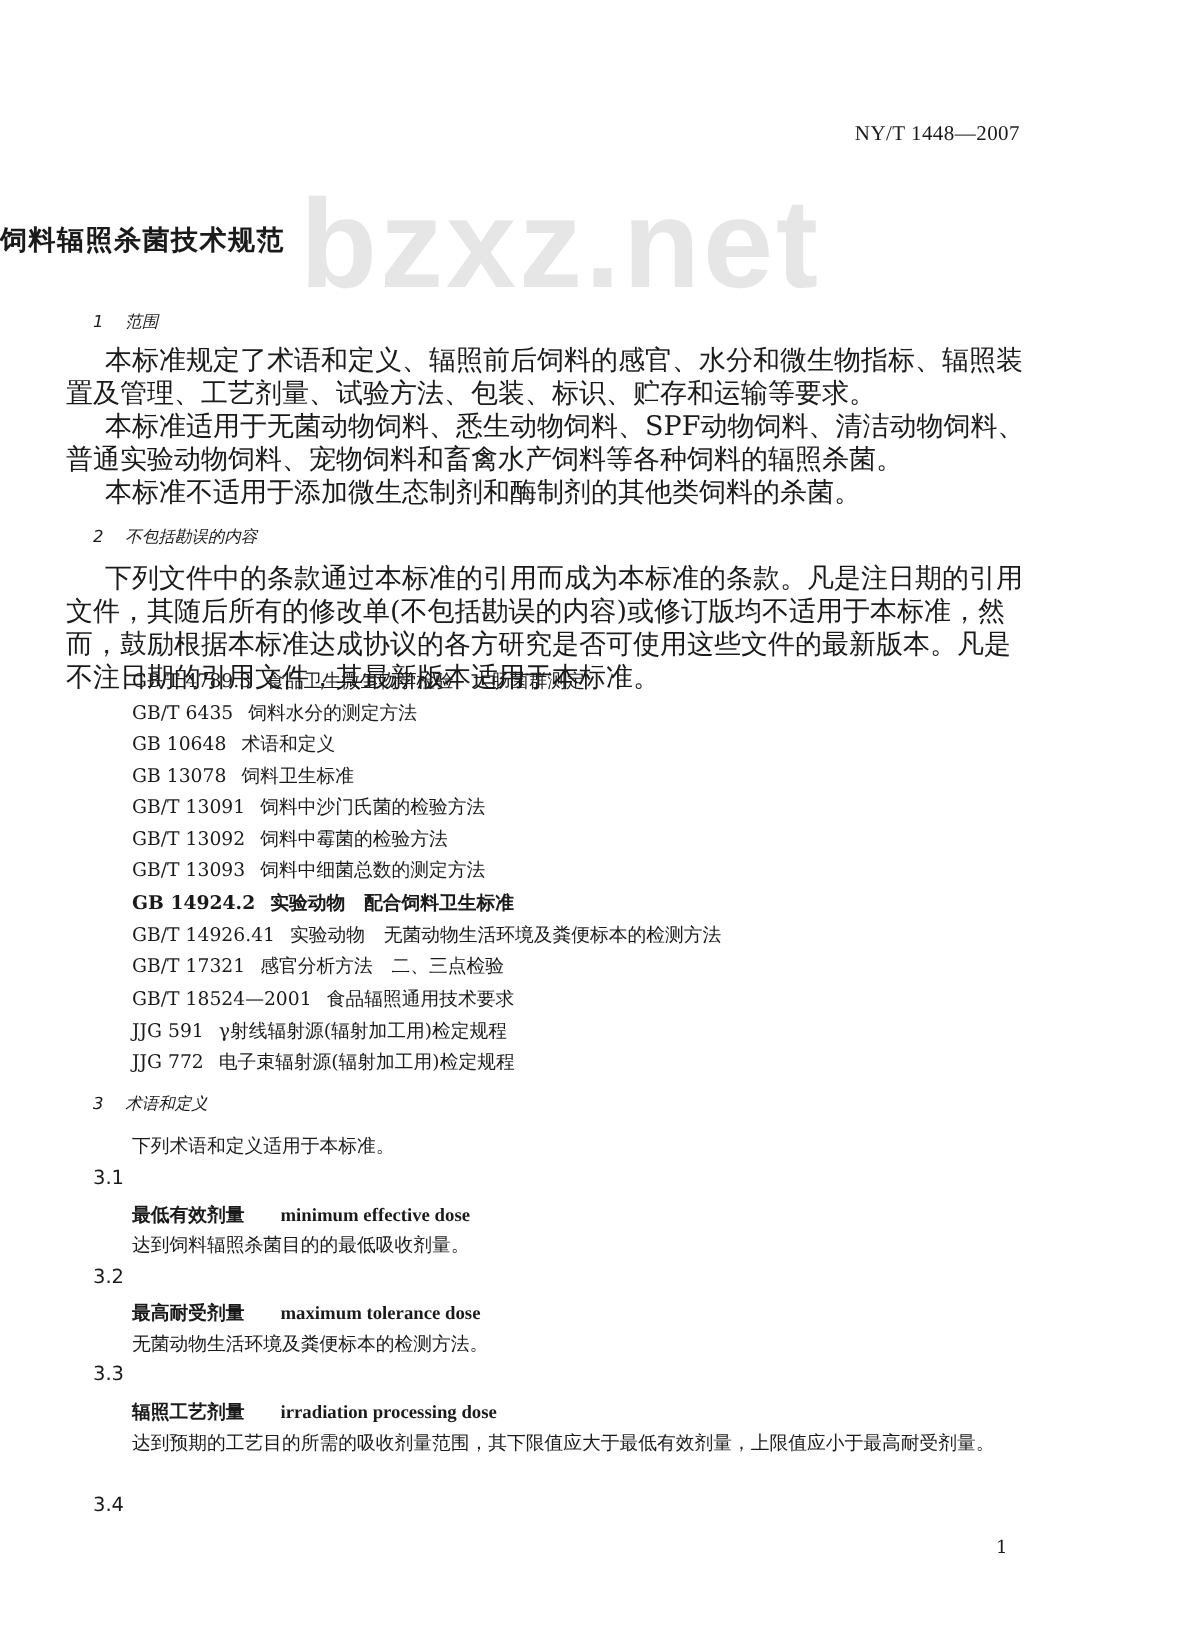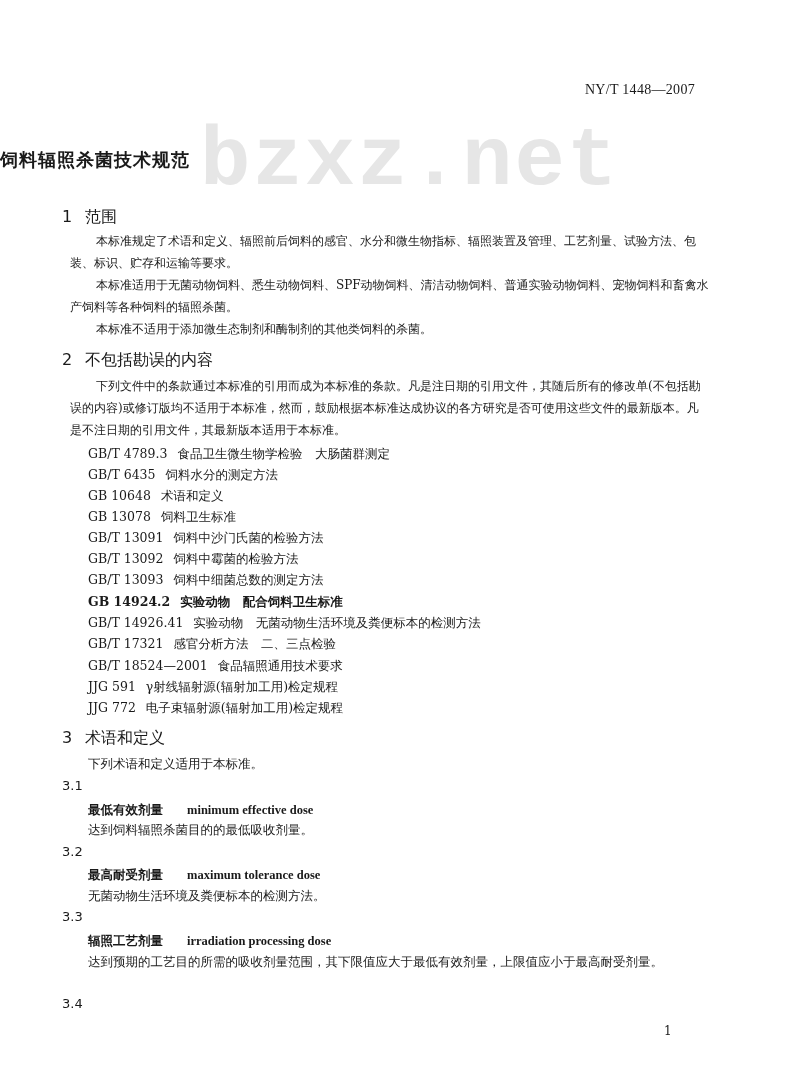--- a/index.html
+++ b/index.html
@@ -2,33 +2,33 @@
 <html><head>
 <meta charset="utf-8">
 <style>
   html, body { margin: 0; padding: 0; }
   body {
     width: 800px; height: 1089px; background: #ffffff; position: relative; overflow: hidden;
     font-family: "DejaVu Serif", "Liberation Serif", serif; color: #1a1a1a;
   }
   .abs { position: absolute; }
   .std-code {
-    top: 82px; right: 105px; font-family: "Liberation Serif", serif; font-size: 14px; letter-spacing: 0.3px; text-align: right;
+    top: 82px; right: 120px; font-family: "Liberation Serif", serif; font-size: 14px; letter-spacing: 0.3px; text-align: right;
   }
   .watermark {
-    top: 120px; left: 200px; font-family: Liberation Mono, monospace; font-weight: bold;
+    top: 120px; left: 200px; font-family: Liberation Sans, sans-serif; font-weight: bold;
     font-size: 84px; color: #e6e6e6; letter-spacing: 2px; line-height: 1; z-index: 0;
   }
   .title {
     top: 148px; left: 0; width: 800px; text-align: left; font-family: "DejaVu Sans", sans-serif;
     font-weight: bold; font-size: 18px; letter-spacing: 1px; z-index: 1;
   }
-  .h1 { font-family: "DejaVu Sans", sans-serif; font-size: 16px; left: 62px; }
+  .h1 { font-family: "DejaVu Sans", sans-serif; font-size: 11px; left: 62px; font-style: italic; }
   .h1 .num { display: inline-block; width: 18px; }
-  .para { left: 70px; width: 640px; font-size: 12px; line-height: 22px; }
+  .para { left: 44px; width: 640px; font-size: 18px; line-height: 22px; }
   .para .indent { display: inline-block; width: 26px; }
   .ref { left: 88px; font-size: 12.5px; line-height: 22px; white-space: nowrap; }
   .ref .code { display: inline-block; margin-right: 10px; }
   .secnum { left: 62px; font-family: "DejaVu Sans", sans-serif; font-size: 13px; }
   .term { left: 88px; font-size: 12.5px; font-weight: bold; font-family: "DejaVu Sans", sans-serif; }
   .term .en { font-family: "Liberation Serif", serif; font-weight: bold; margin-left: 24px; }
   .def { left: 88px; font-size: 12.5px; }
   .def-wrap { left: 62px; width: 640px; font-size: 12.5px; line-height: 22px; }
   .page-num { top: 1024px; left: 664px; font-size: 12px; }
 </style>

